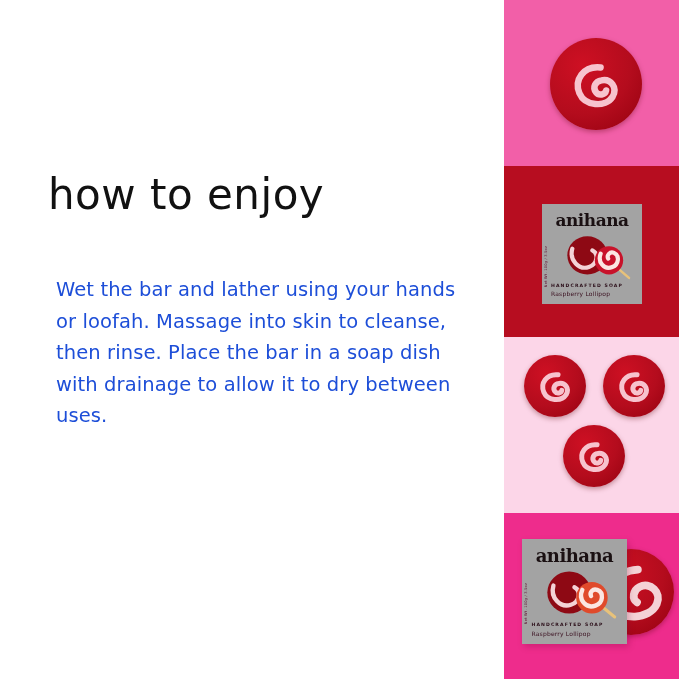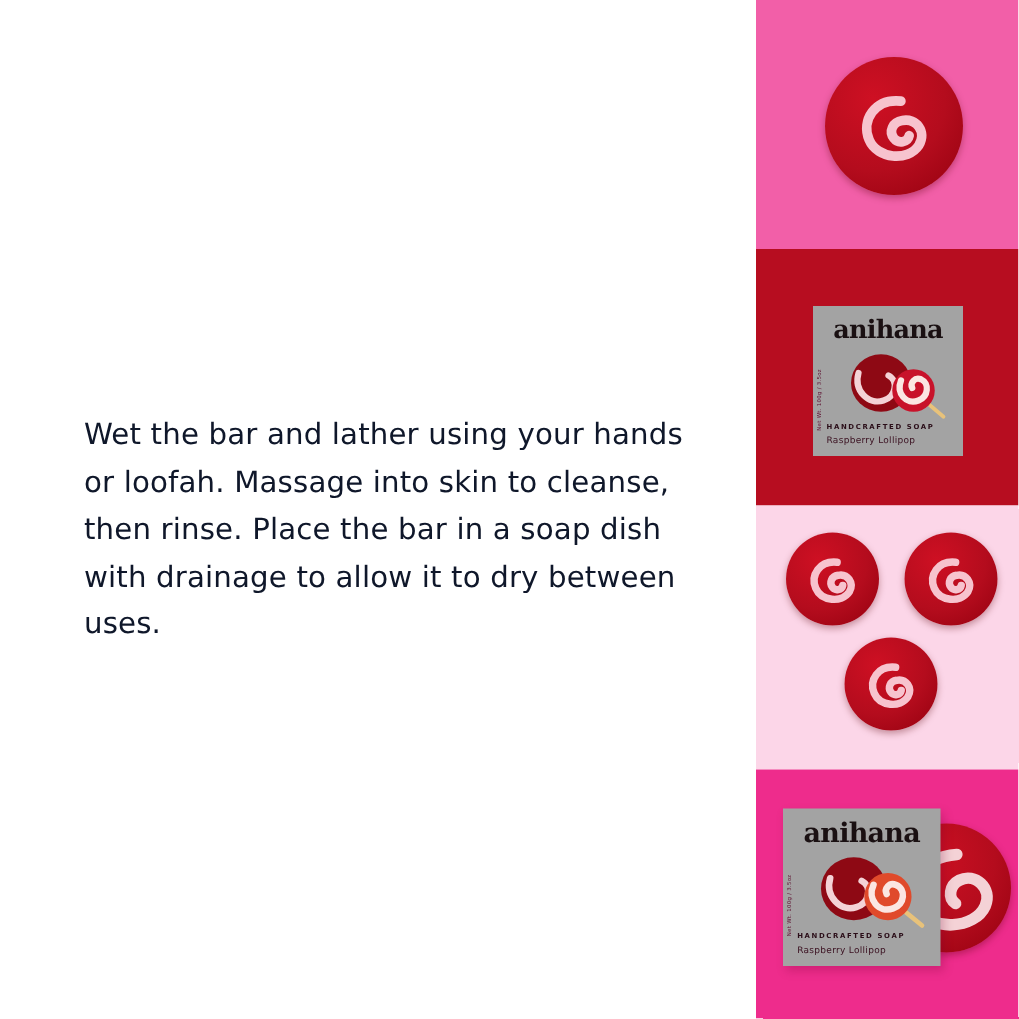--- a/index.html
+++ b/index.html
@@ -44,21 +44,21 @@
   }
   .body-copy {
     position: absolute;
     left: 56px;
     top: 274px;
     width: 410px;
     font-family: "DejaVu Sans", sans-serif;
     font-size: 19.5px;
     font-weight: 400;
     line-height: 31.5px;
-    color: #0f172a;
+    color: #1d4ed8;
     letter-spacing: 0.1px;
   }
 
   
   .image-strip {
     position: relative;
     width: 175px;
     height: 679px;
     flex: 0 0 175px;
     overflow: hidden;
@@ -179,20 +179,21 @@
     height: 50%;
   }
   .art svg { width: 100%; height: 100%; display: block; }
 </style>
 </head>
 <body>
 
 <div class="page">
 
   <div class="text-column">
+    <div class="heading">how to enjoy</div>
     <div class="body-copy">Wet the bar and lather using your hands or loofah. Massage into skin to cleanse, then rinse. Place the bar in a soap dish with drainage to allow it to dry between uses.</div>
   </div>
 
   <div class="image-strip">
 
     <div class="panel panel-1">
       <div class="soap soap-hero">
         <svg viewBox="0 0 100 100" aria-hidden="true">
           <path d="M55 32 C36 30 26 46 32 60 C38 74 60 76 68 64 C74 54 66 44 56 46 C49 47 46 54 50 59 C53 63 60 62 61 57" fill="none" stroke="#F7C3CE" stroke-width="7" stroke-linecap="round"></path>
         </svg>

